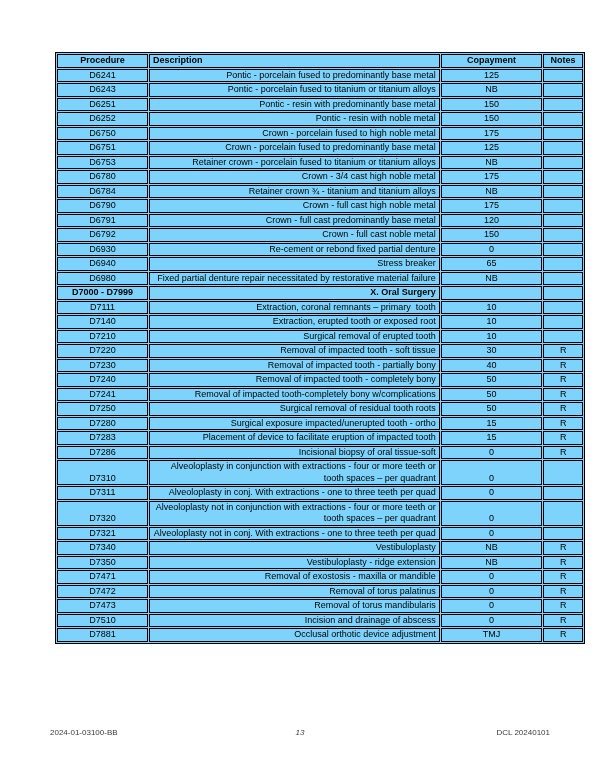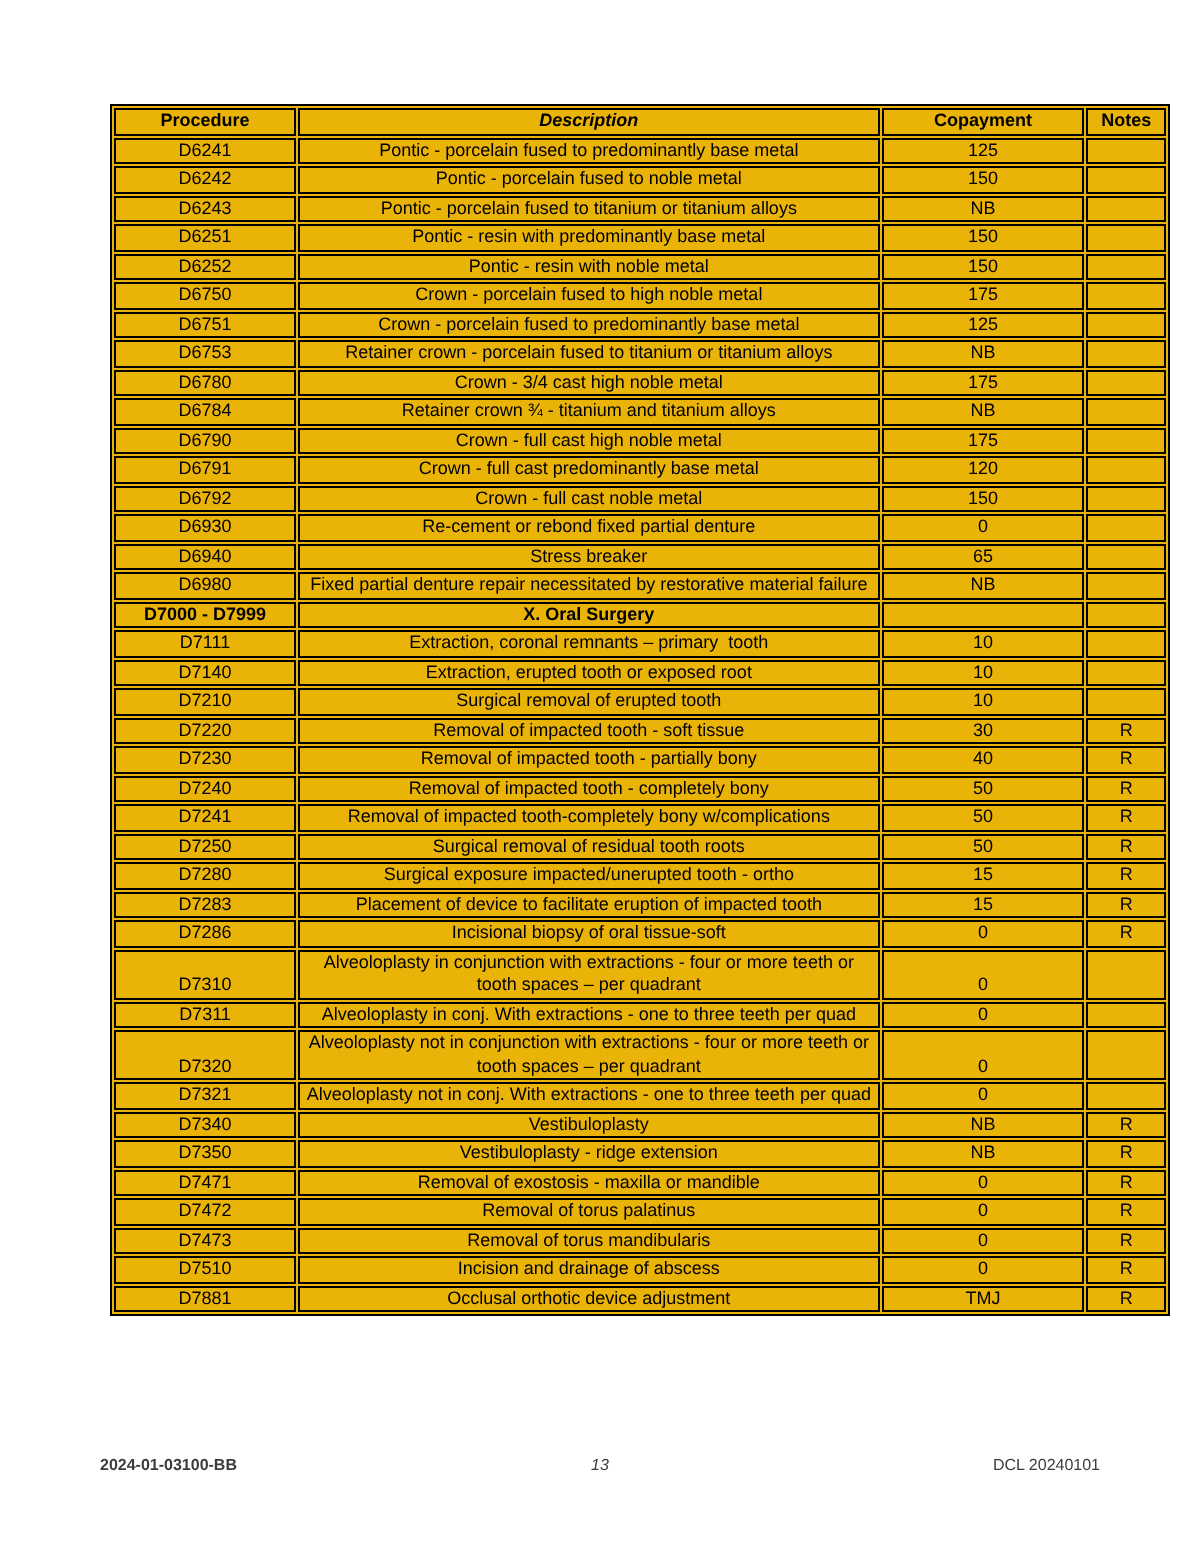--- a/index.html
+++ b/index.html
@@ -13,51 +13,51 @@
   }
   .fee-table {
     position: absolute;
     left: 55px;
     top: 52px;
     width: 530px;
     table-layout: fixed;
     border-collapse: separate;
     border-spacing: 1px;
     border: 1px solid #000;
-    background: #eab308;
+    background: #7dd3fc;
   }
   col.c-proc  { width: 17.4%; }
   col.c-desc  { width: 55.6%; }
   col.c-copay { width: 19.4%; }
   col.c-notes { width: 7.6%; }
   th, td {
     border: 1px solid #000;
     font-size: 9px;
     line-height: 11.5px;
     padding: 0 3px;
     vertical-align: bottom;
     overflow: hidden;
   }
   th { font-weight: bold; text-align: center; }
-  th.h-desc { text-align: center; font-style: italic; }
+  th.h-desc { text-align: left; }
   td.proc  { text-align: center; }
-  td.desc  { text-align: center; white-space: pre-wrap; }
+  td.desc  { text-align: right; white-space: pre-wrap; }
   td.copay { text-align: center; }
   td.notes { text-align: center; }
   tr.section td { font-weight: bold; }
   .page-footer {
     position: absolute;
     left: 50px;
     right: 50px;
     top: 728px;
     display: flex;
     font-size: 8px;
     color: #3c3c3c;
   }
-  .page-footer .f-left   { flex: 1; text-align: left; font-weight: bold; }
+  .page-footer .f-left   { flex: 1; text-align: left; }
   .page-footer .f-center { flex: 1; text-align: center; font-style: italic; }
   .page-footer .f-right  { flex: 1; text-align: right; }
 </style>
 </head>
 <body>
 
 <table class="fee-table">
   <colgroup>
     <col class="c-proc">
       <col class="c-desc">
@@ -73,26 +73,20 @@
     </tr>
   </thead>
   <tbody>
       <tr>
         <td class="proc">D6241</td>
         <td class="desc">Pontic - porcelain fused to predominantly base metal</td>
         <td class="copay">125</td>
         <td class="notes"></td>
       </tr>
       <tr>
-        <td class="proc">D6242</td>
-        <td class="desc">Pontic - porcelain fused to noble metal</td>
-        <td class="copay">150</td>
-        <td class="notes"></td>
-      </tr>
-      <tr>
         <td class="proc">D6243</td>
         <td class="desc">Pontic - porcelain fused to titanium or titanium alloys</td>
         <td class="copay">NB</td>
         <td class="notes"></td>
       </tr>
       <tr>
         <td class="proc">D6251</td>
         <td class="desc">Pontic - resin with predominantly base metal</td>
         <td class="copay">150</td>
         <td class="notes"></td>

